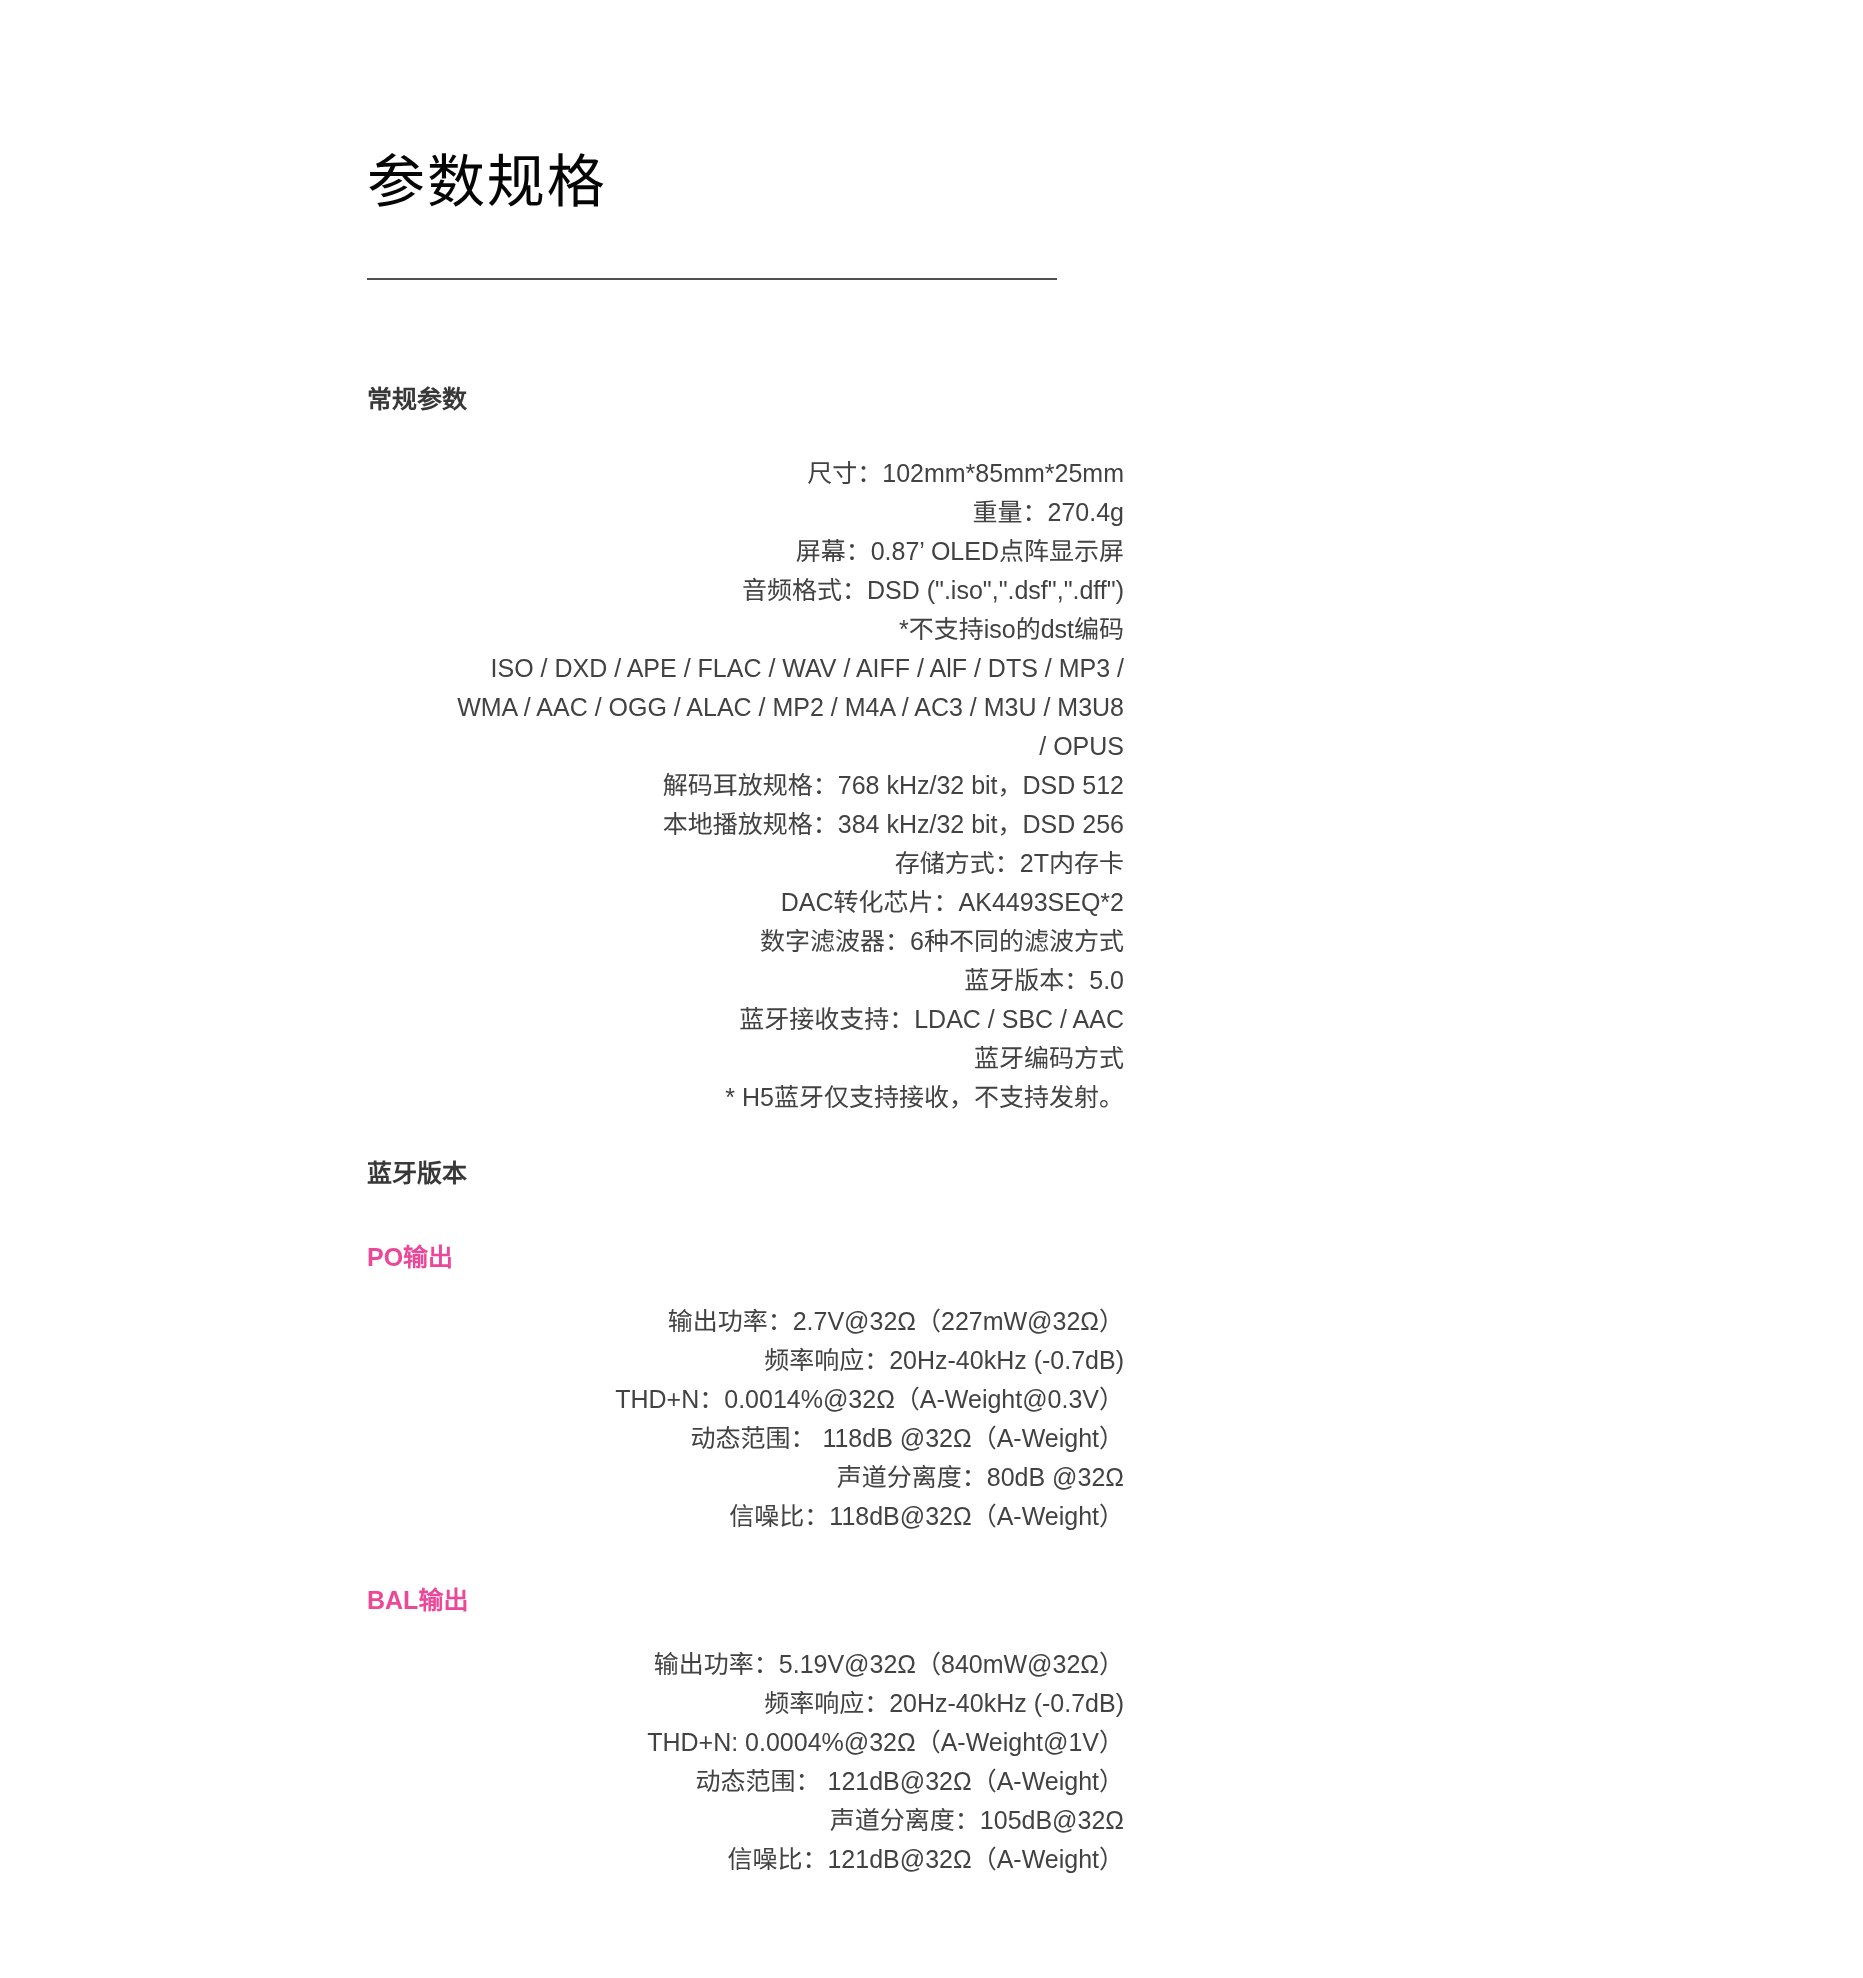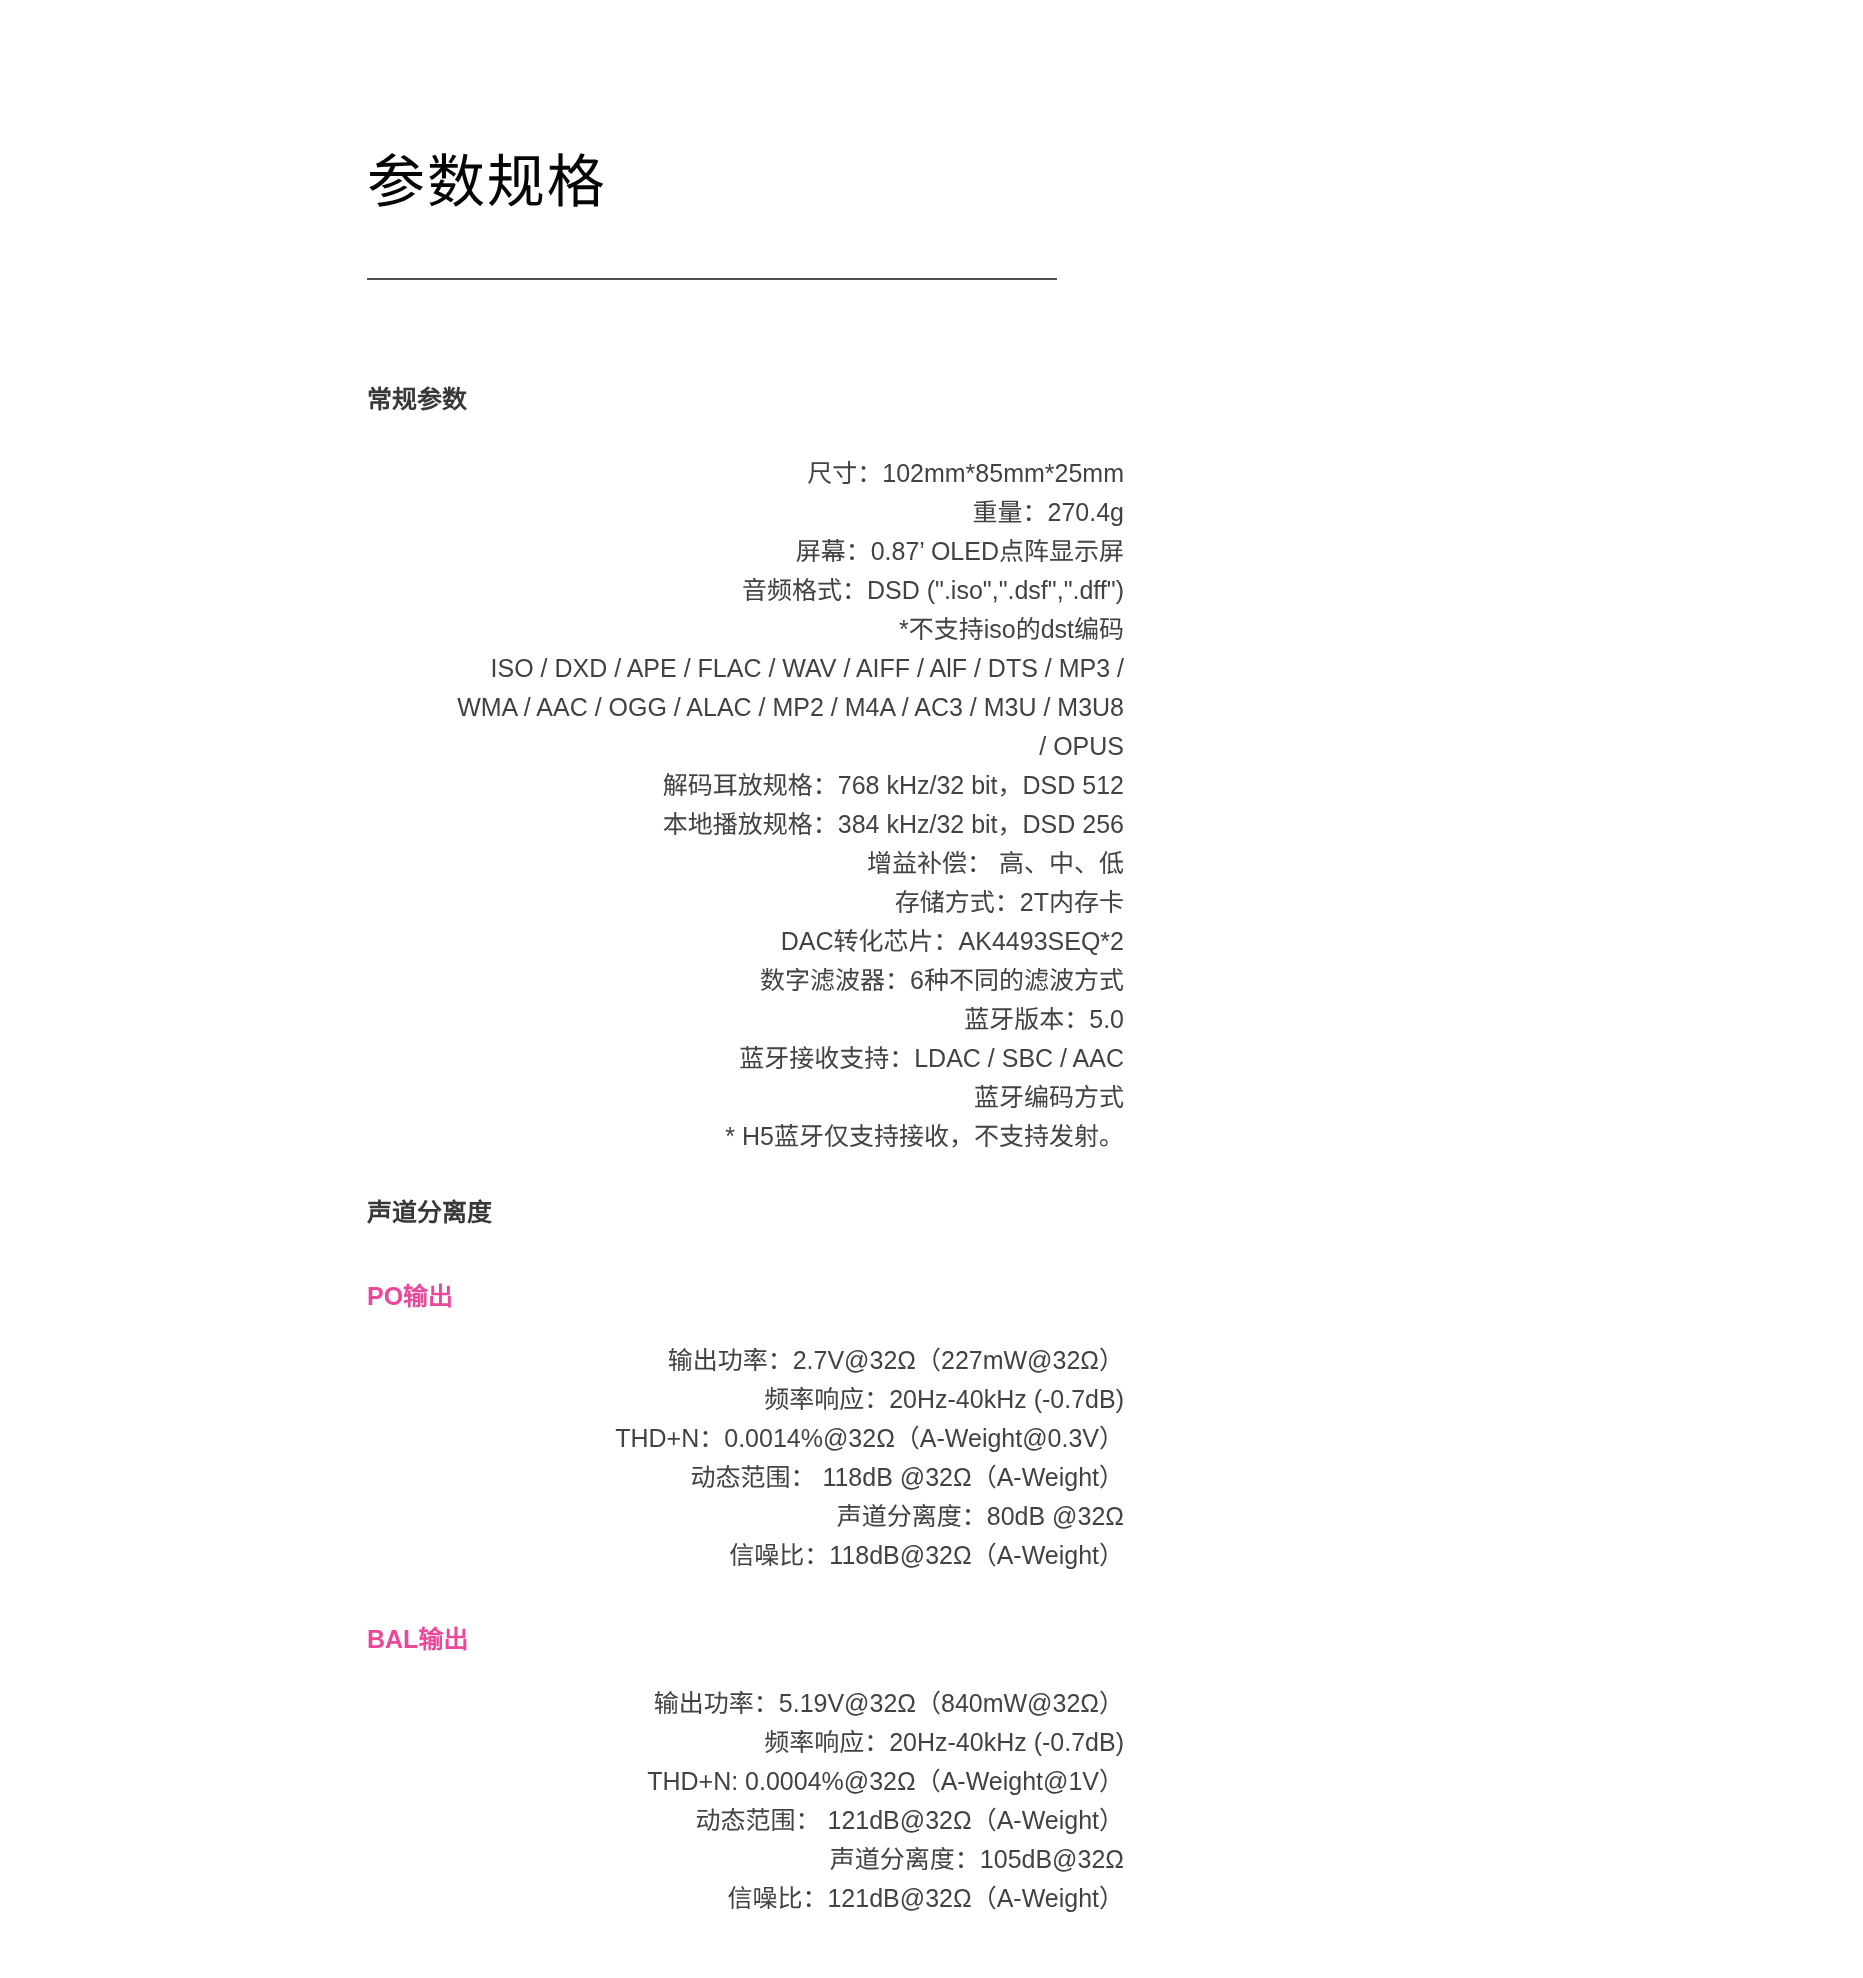--- a/index.html
+++ b/index.html
@@ -86,31 +86,30 @@
         <div class="spec-line">尺寸：102mm*85mm*25mm</div>
         <div class="spec-line">重量：270.4g</div>
         <div class="spec-line">屏幕：0.87’ OLED点阵显示屏</div>
         <div class="spec-line">音频格式：DSD (".iso",".dsf",".dff")</div>
         <div class="spec-line">*不支持iso的dst编码</div>
         <div class="spec-line"> ISO / DXD / APE / FLAC / WAV / AIFF / AlF / DTS / MP3 /</div>
         <div class="spec-line">WMA / AAC / OGG / ALAC / MP2 / M4A / AC3 / M3U / M3U8</div>
         <div class="spec-line">/ OPUS</div>
         <div class="spec-line">解码耳放规格：768 kHz/32 bit，DSD 512</div>
         <div class="spec-line">本地播放规格：384 kHz/32 bit，DSD 256</div>
-        <div class="spec-line">增益补偿： 高、中、低</div>
         <div class="spec-line">存储方式：2T内存卡</div>
         <div class="spec-line">DAC转化芯片：AK4493SEQ*2</div>
         <div class="spec-line">数字滤波器：6种不同的滤波方式</div>
         <div class="spec-line">蓝牙版本：5.0</div>
         <div class="spec-line">蓝牙接收支持：LDAC / SBC / AAC</div>
         <div class="spec-line">蓝牙编码方式</div>
         <div class="spec-line">* H5蓝牙仅支持接收，不支持发射。</div>
       </div>
 
-    <h2 class="section-heading technical">声道分离度</h2>
+    <h2 class="section-heading technical">蓝牙版本</h2>
 
     <div class="subsection">
       <h3 class="subsection-heading">PO输出</h3>
       <div class="spec-lines po" style="margin-top:8px;">
           <div class="spec-line">输出功率：2.7V@32Ω（227mW@32Ω）</div>
           <div class="spec-line">频率响应：20Hz-40kHz (-0.7dB)</div>
           <div class="spec-line">THD+N：0.0014%@32Ω（A-Weight@0.3V）</div>
           <div class="spec-line">动态范围： 118dB @32Ω（A-Weight）</div>
           <div class="spec-line">声道分离度：80dB @32Ω</div>
           <div class="spec-line">信噪比：118dB@32Ω（A-Weight）</div>

